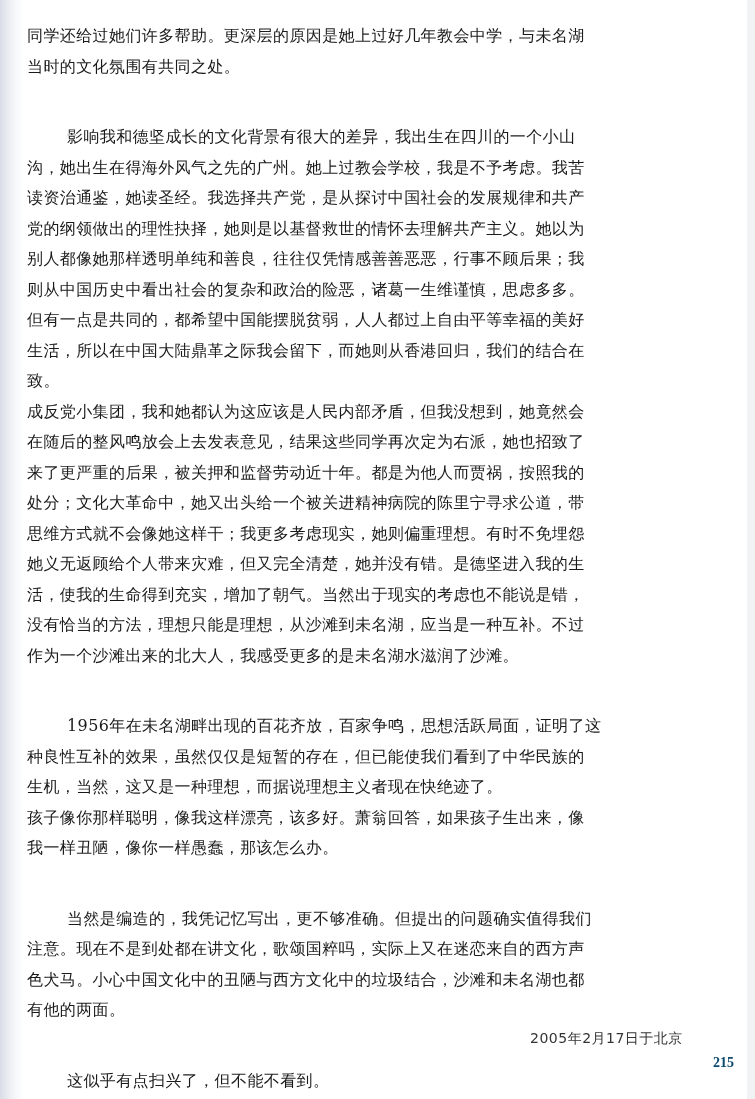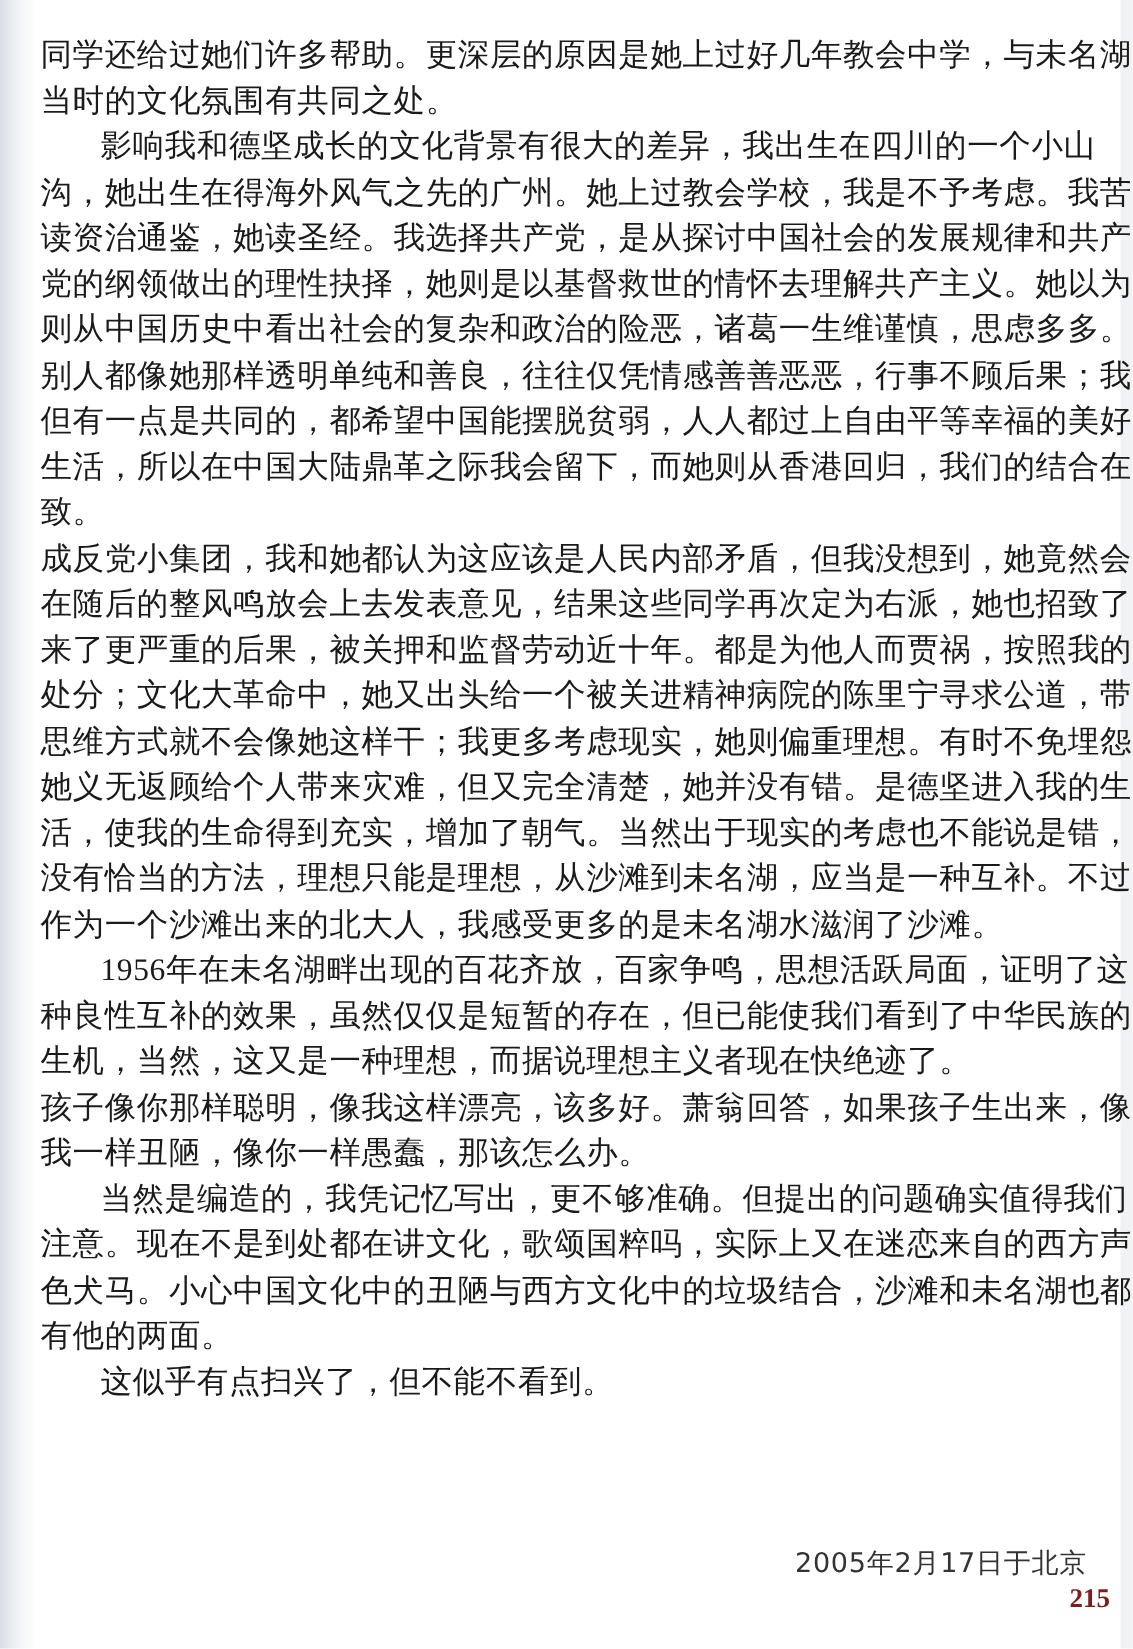--- a/index.html
+++ b/index.html
@@ -16,54 +16,53 @@
     }
     .right-margin {
       position: absolute; left: 747px; top: 0; width: 8px; height: 1099px;
       background: #f1f2f4;
     }
     .page {
       position: absolute; left: 27px; top: 21px; width: 678px;
     }
     .line {
       height: 30.5px; line-height: 30.5px;
-      font-size: 21px;
+      font-size: 16px;
       white-space: nowrap;
       letter-spacing: 0.4px;
-      font-family: Liberation Serif, serif;
     }
-    .line.indent { padding-left: 40px; }
+    .line.indent { padding-left: 40px; margin-top: 40px; }
     .signature {
       position: absolute; left: 530px; top: 1030px;
       font-family: "DejaVu Sans", sans-serif;
-      font-size: 18px; color: #333;
+      font-size: 14px; color: #333;
       letter-spacing: 0.5px;
       text-align: right;
     }
     .page-number {
       position: absolute; left: 713px; top: 1055px;
       font-family: "Liberation Serif", serif;
-      font-weight: bold; font-size: 18px; color: #7f1d1d;
+      font-weight: bold; font-size: 14px; color: #0c4a6e;
     }
   </style>
 </head>
 <body>
 
 <div class="left-shadow"></div>
 <div class="right-margin"></div>
 
 <div class="page" id="page-body">
     <div class="line">同学还给过她们许多帮助。更深层的原因是她上过好几年教会中学，与未名湖</div>
     <div class="line">当时的文化氛围有共同之处。</div>
     <div class="line indent">影响我和德坚成长的文化背景有很大的差异，我出生在四川的一个小山</div>
     <div class="line">沟，她出生在得海外风气之先的广州。她上过教会学校，我是不予考虑。我苦</div>
     <div class="line">读资治通鉴，她读圣经。我选择共产党，是从探讨中国社会的发展规律和共产</div>
     <div class="line">党的纲领做出的理性抉择，她则是以基督救世的情怀去理解共产主义。她以为</div>
+    <div class="line">别人都像她那样透明单纯和善良，往往仅凭情感善善恶恶，行事不顾后果；我</div>
     <div class="line">则从中国历史中看出社会的复杂和政治的险恶，诸葛一生维谨慎，思虑多多。</div>
-    <div class="line">别人都像她那样透明单纯和善良，往往仅凭情感善善恶恶，行事不顾后果；我</div>
     <div class="line">但有一点是共同的，都希望中国能摆脱贫弱，人人都过上自由平等幸福的美好</div>
     <div class="line">生活，所以在中国大陆鼎革之际我会留下，而她则从香港回归，我们的结合在</div>
     <div class="line">致。</div>
     <div class="line">成反党小集团，我和她都认为这应该是人民内部矛盾，但我没想到，她竟然会</div>
     <div class="line">在随后的整风鸣放会上去发表意见，结果这些同学再次定为右派，她也招致了</div>
     <div class="line">来了更严重的后果，被关押和监督劳动近十年。都是为他人而贾祸，按照我的</div>
     <div class="line">处分；文化大革命中，她又出头给一个被关进精神病院的陈里宁寻求公道，带</div>
     <div class="line">思维方式就不会像她这样干；我更多考虑现实，她则偏重理想。有时不免埋怨</div>
     <div class="line">她义无返顾给个人带来灾难，但又完全清楚，她并没有错。是德坚进入我的生</div>
     <div class="line">活，使我的生命得到充实，增加了朝气。当然出于现实的考虑也不能说是错，</div>

